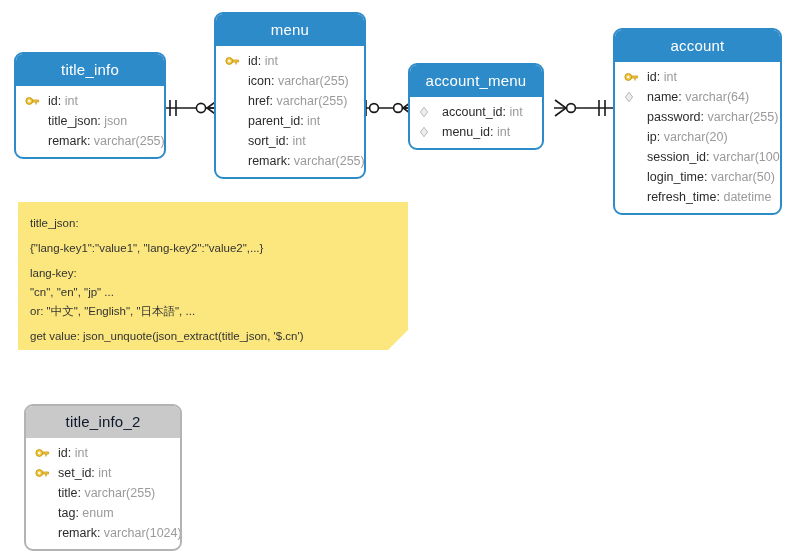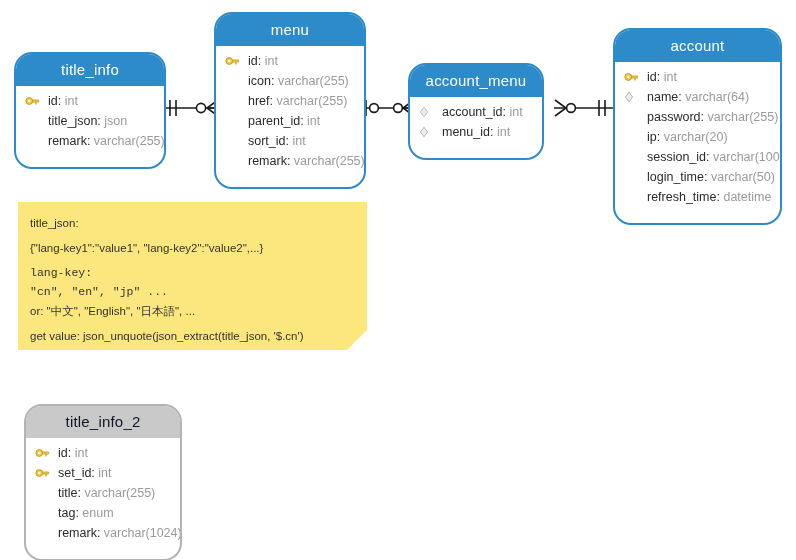--- a/index.html
+++ b/index.html
@@ -20,21 +20,21 @@
     left: 0; top: 0;
     width: 796px;
     height: 560px;
   }
 
   
   .entity {
     position: absolute;
     box-sizing: border-box;
     border: 2px solid #2E8BC9;
-    border-radius: 18px;
+    border-radius: 9px;
     background: #ffffff;
     overflow: hidden;
   }
   .entity.gray {
     border-color: #b3b3b3;
   }
   .entity-header {
     height: 32px;
     line-height: 32px;
     text-align: center;
@@ -42,21 +42,21 @@
     color: #ffffff;
     font-size: 15px;
     letter-spacing: .2px;
     white-space: nowrap;
   }
   .entity.gray .entity-header {
     background: #c9c9c9;
     color: #0f172a;
   }
   .fields {
-    padding: 5px 0 16px 0;
+    padding: 5px 0 6px 0;
   }
   .field {
     position: relative;
     height: 20px;
     line-height: 20px;
     padding-left: 32px;
     padding-right: 8px;
     font-size: 12.5px;
     color: #2b2b2b;
     white-space: nowrap;
@@ -80,21 +80,21 @@
     background: #FBE77E;
     color: #333333;
     font-size: 11.5px;
     padding: 14px 12px 10px 12px;
     line-height: 14px;
   }
   .note .nline {
     margin-bottom: 11px;
     white-space: nowrap;
   }
-  .note .nline.tight { margin-bottom: 5px; font-family: Liberation Mono, monospace; }
+  .note .nline.tight { margin-bottom: 5px; }
   .note .nline:last-child { margin-bottom: 0; }
   .note-fold {
     position: absolute;
     right: 0;
     bottom: 0;
     width: 0;
     height: 0;
     border-style: solid;
     border-width: 0 0 20px 20px;
     border-color: transparent transparent #ffffff transparent;
@@ -241,21 +241,21 @@
       </div>
       <div class="field">
         <span class="fname">login_time</span><span class="sep">: </span><span class="ftype">varchar(50)</span>
       </div>
       <div class="field">
         <span class="fname">refresh_time</span><span class="sep">: </span><span class="ftype">datetime</span>
       </div>
     </div>
   </div>
 
-  <div class="note" style="left:18px; top:202px; width:349px; height:148px;">
+  <div class="note" style="left:18px; top:202px; width:390px; height:148px;">
     <div class="nline">title_json:</div>
     <div class="nline">{"lang-key1":"value1", "lang-key2":"value2",...}</div>
     <div class="nline tight">lang-key:</div>
     <div class="nline tight">"cn", "en", "jp" ...</div>
     <div class="nline">or: "中文", "English", "日本語", ...</div>
     <div class="nline">get value: json_unquote(json_extract(title_json, '$.cn')</div>
     <div class="note-fold"></div>
   </div>
 
   <div class="entity gray" style="left:24px; top:404px; width:158px;">

